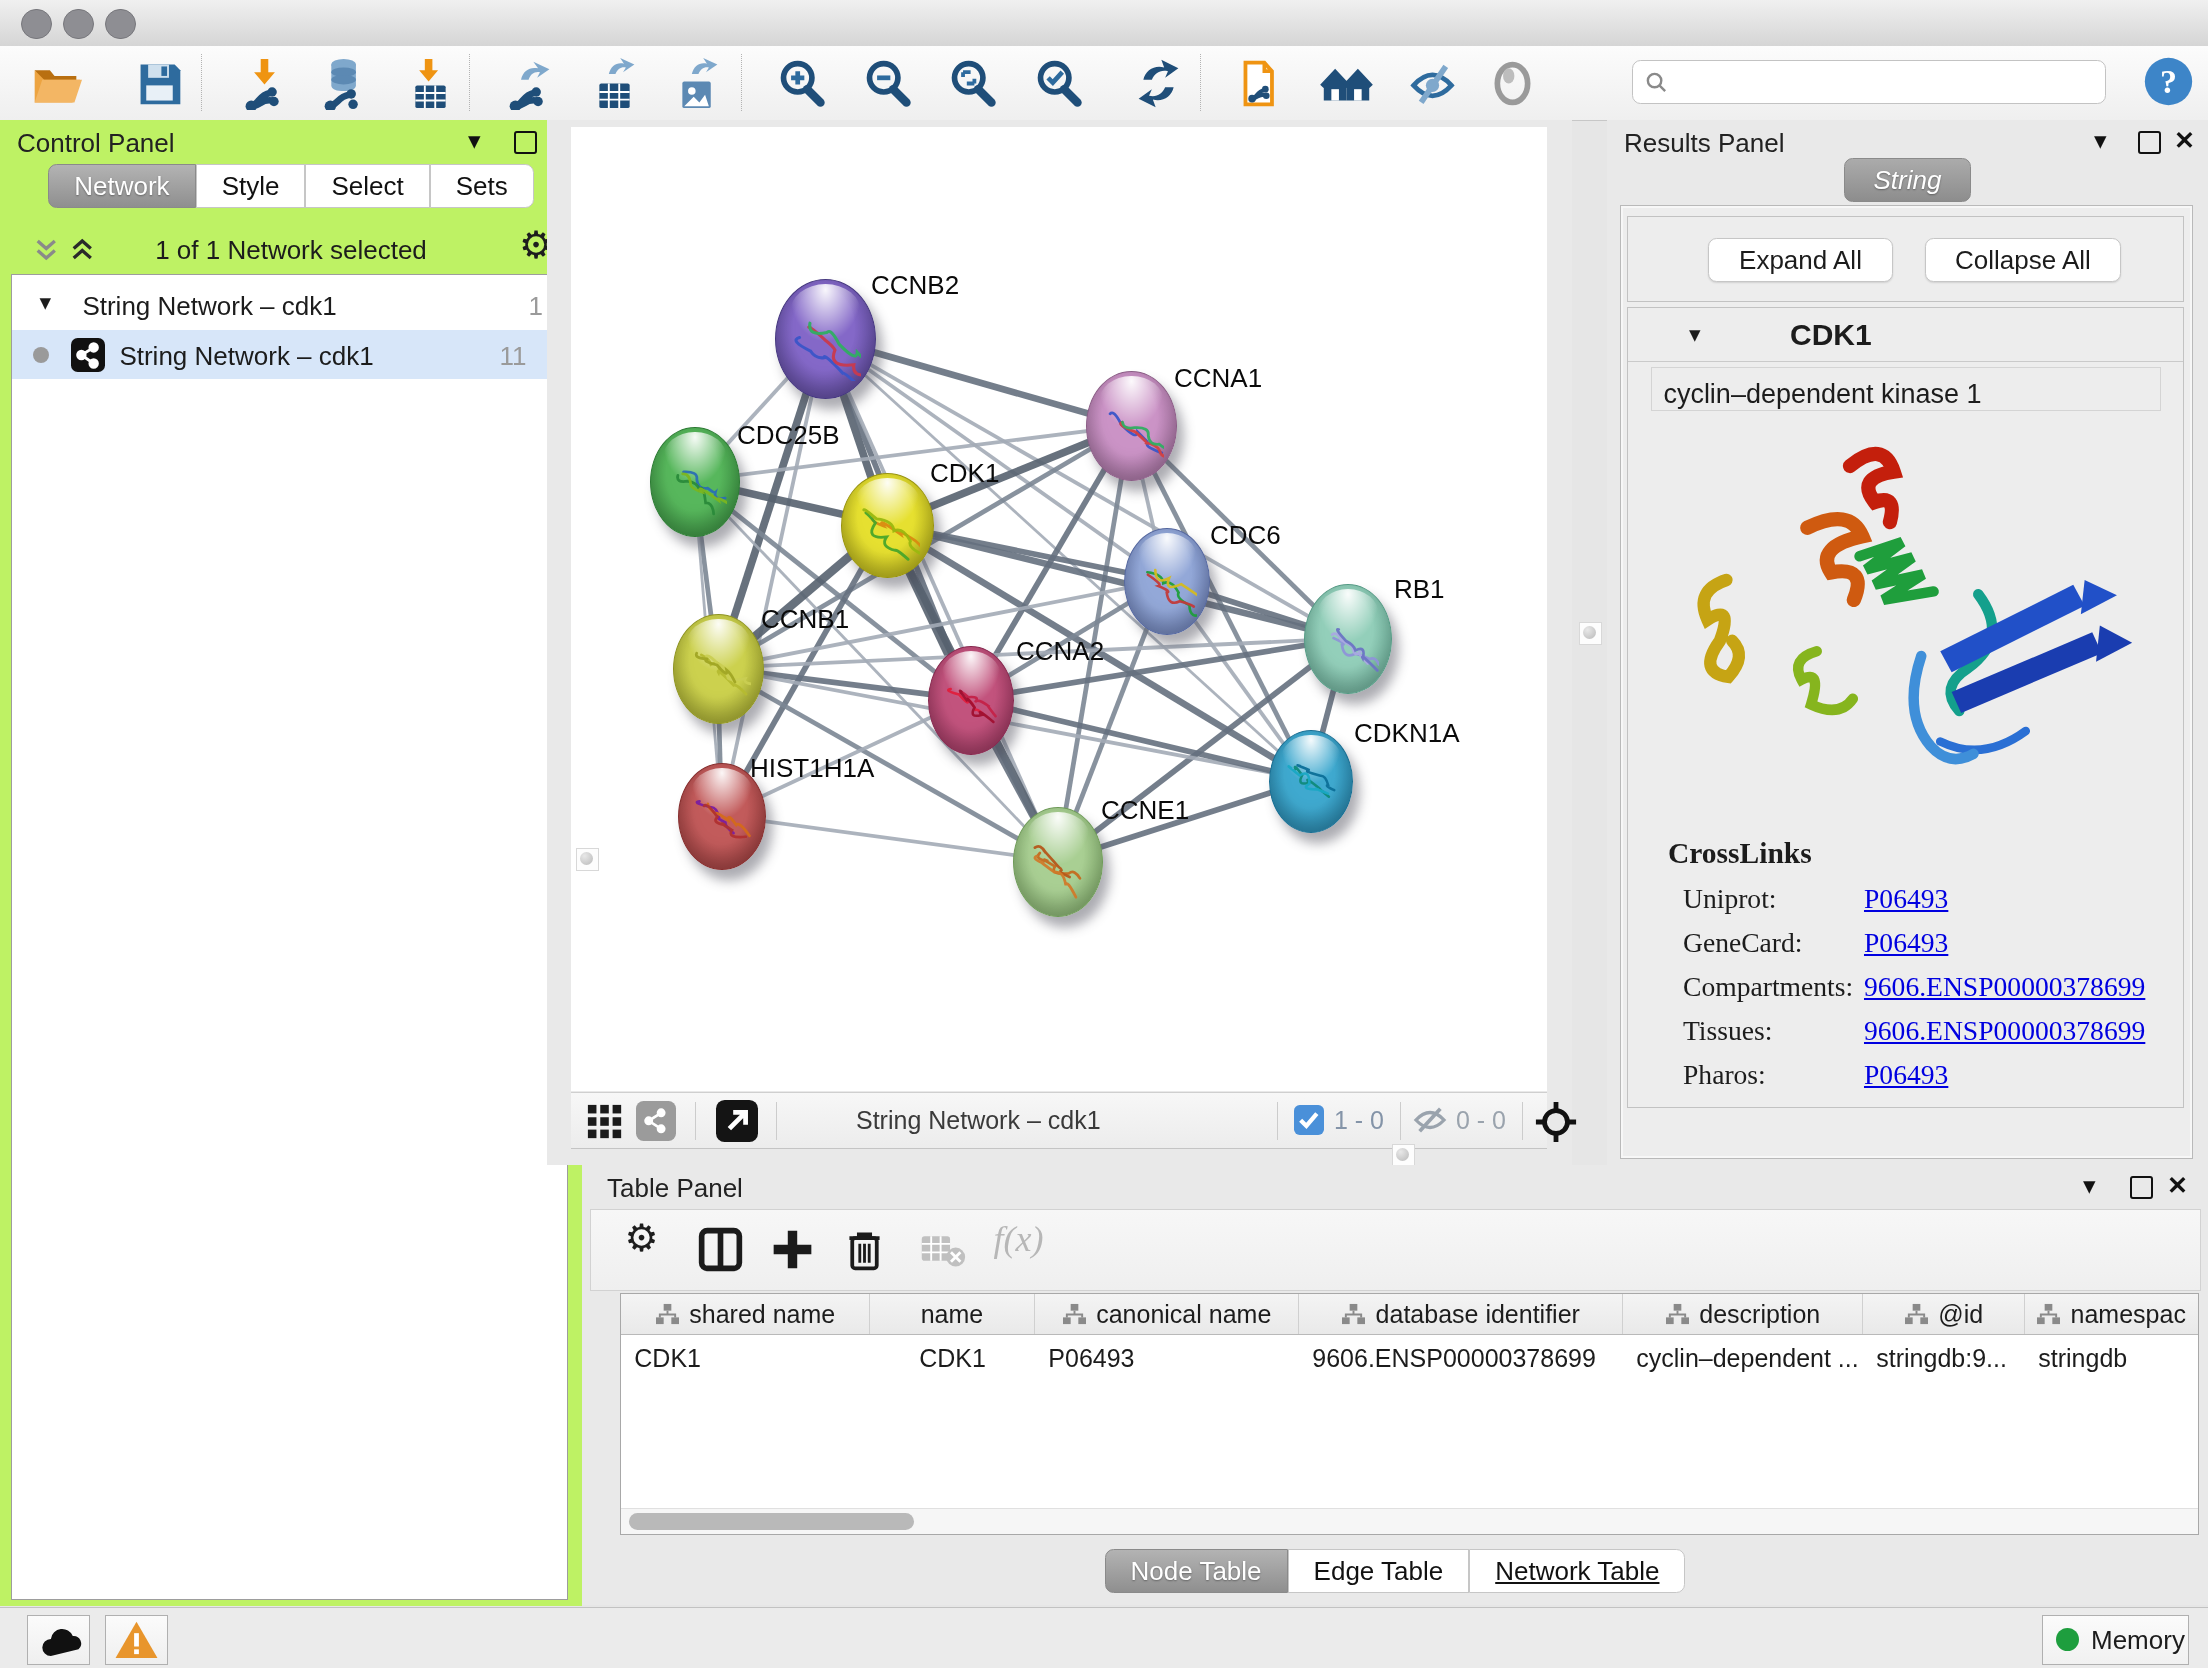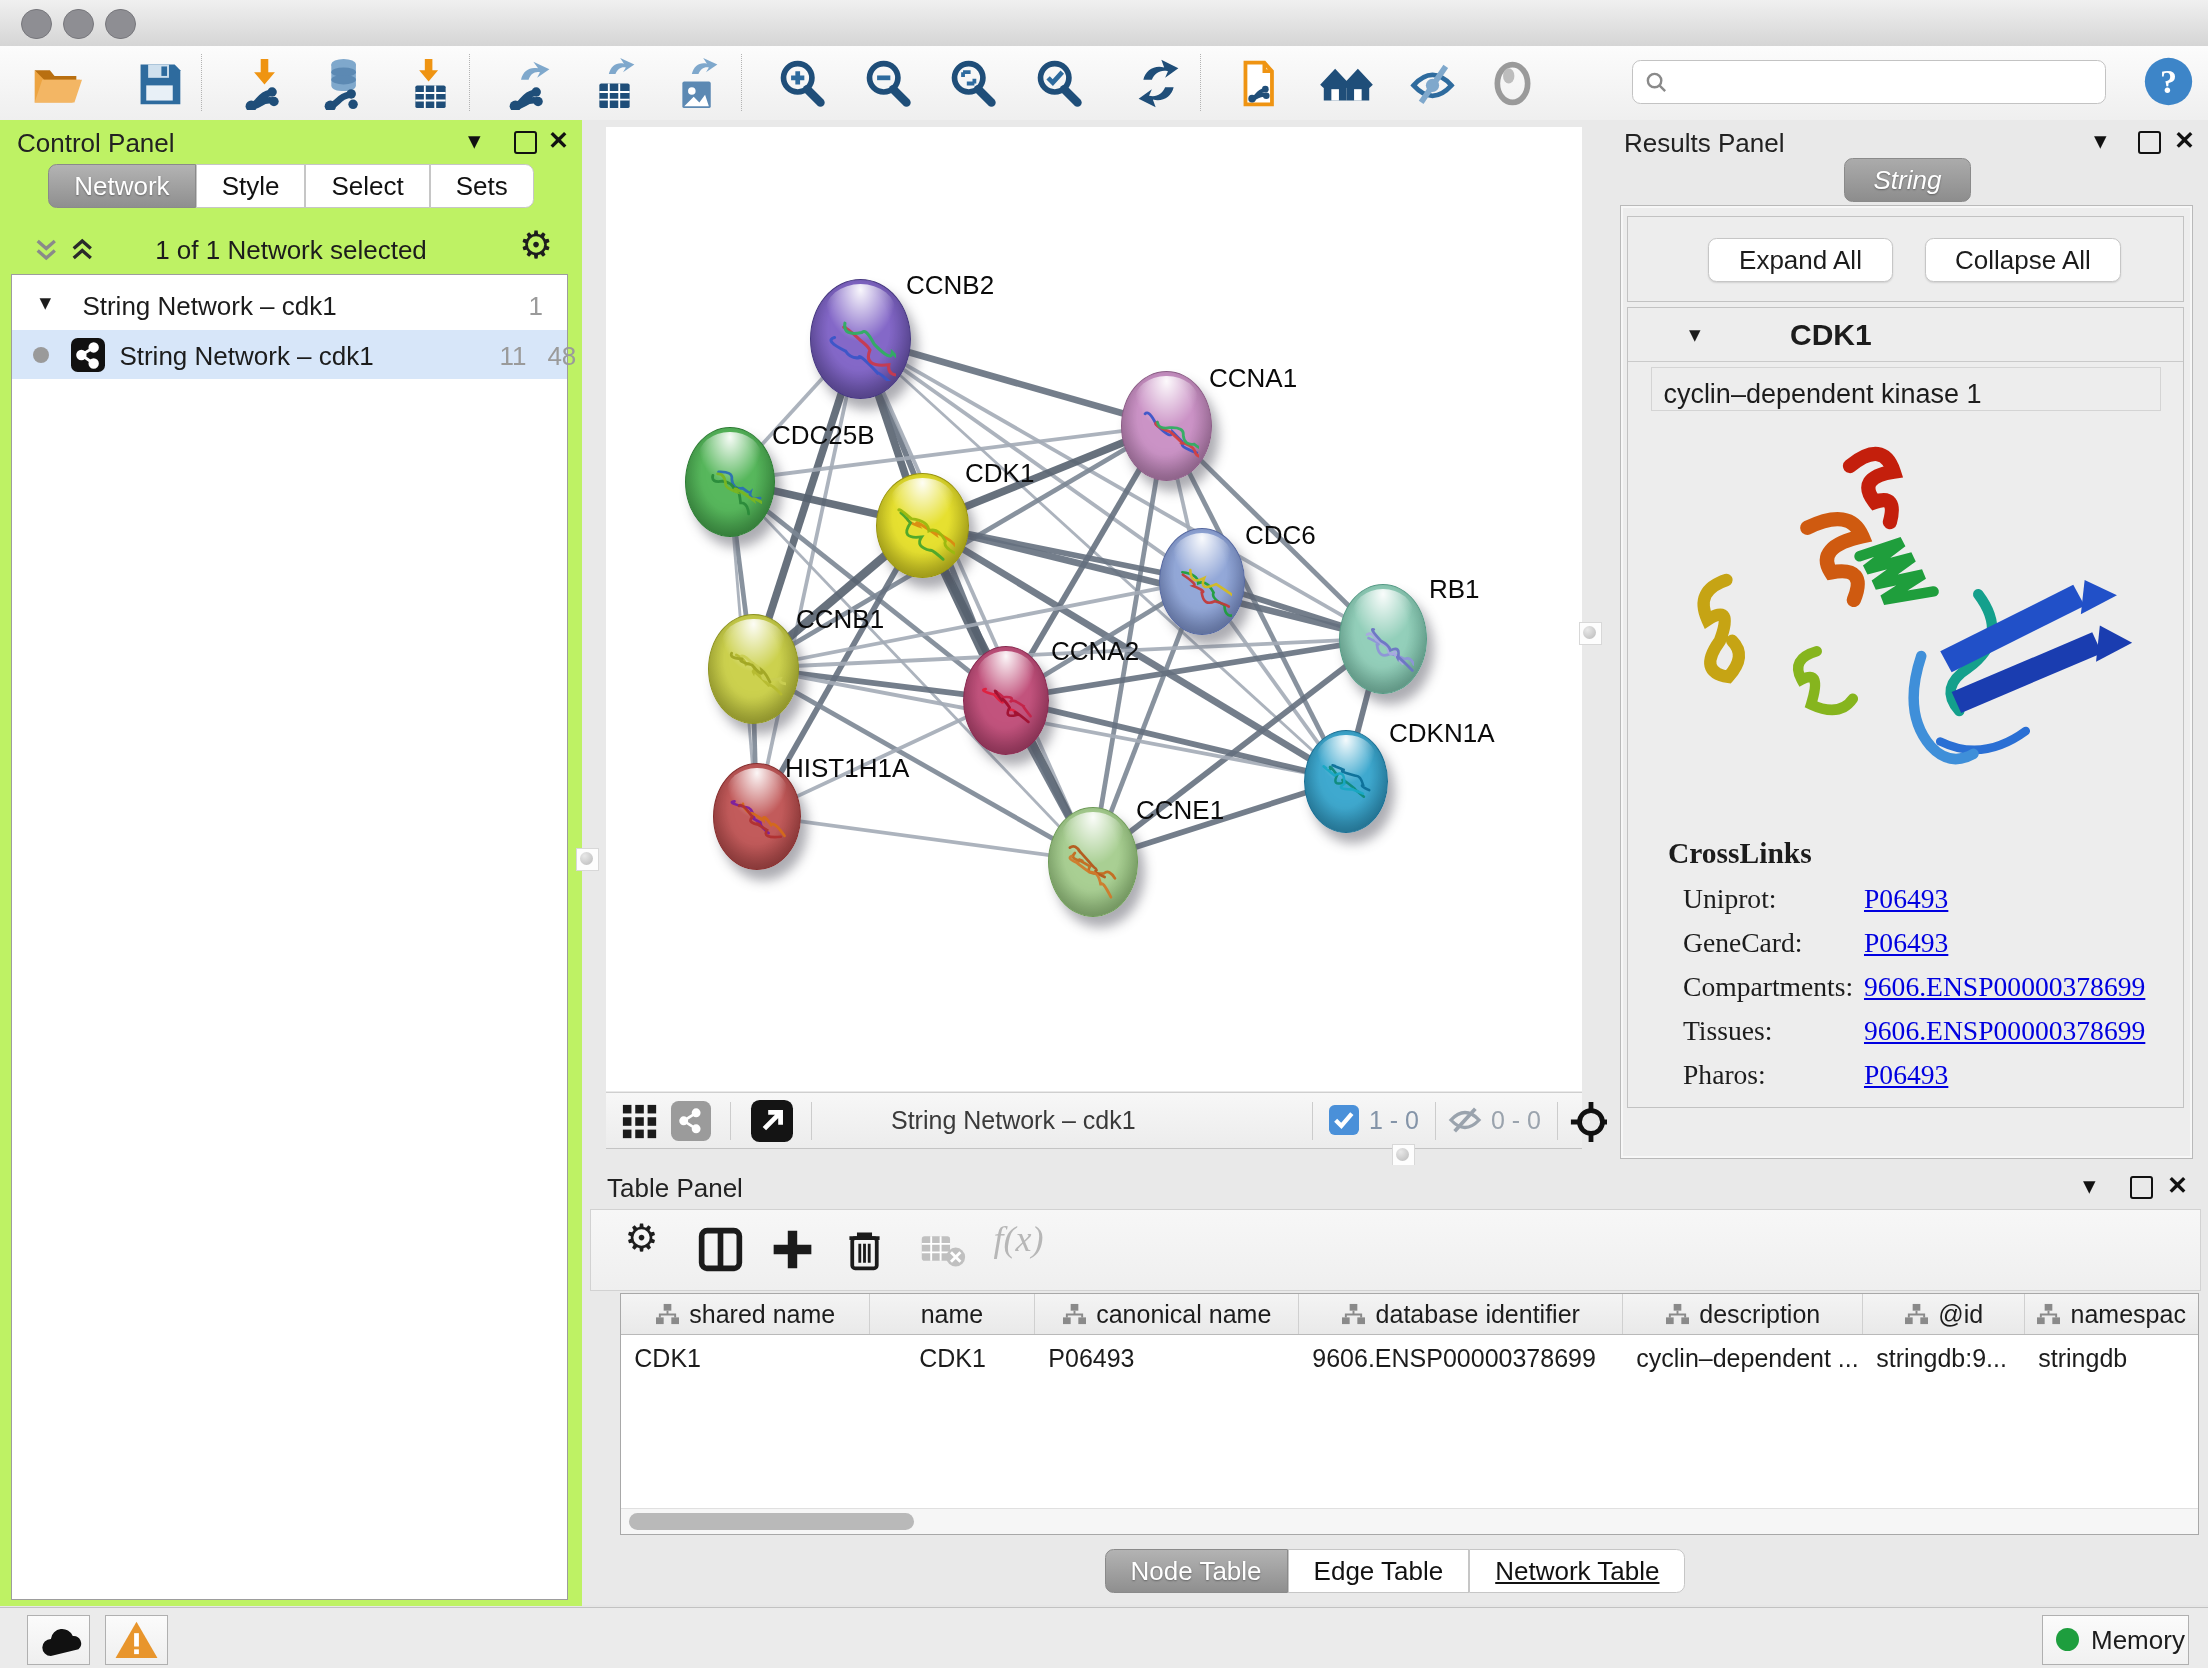--- a/index.html
+++ b/index.html
@@ -37,21 +37,21 @@
   #cp-status{position:absolute;left:0;top:107px;width:582px;height:44px;}
   #cp-status .txt{position:absolute;left:0;top:7.6px;width:582px;text-align:center;font-size:26px;}
   #cp-tree{position:absolute;left:11.4px;top:154px;width:555px;height:1324px;background:#fff;
     border:1.9px solid #9d9d9d;}
   .tree-row{position:absolute;left:0;width:100%;height:49px;font-size:26px;}
   .tree-row .lbl{position:absolute;top:10.5px;}
   .tree-row .num{position:absolute;top:10.5px;color:#9a9a9a;}
   #tree-row2{background:#d7e6f9;}
   .share-badge{position:absolute;width:34px;height:34px;background:#111;border-radius:6.7px;}
   
-  #network-area{left:582px;top:120px;width:1025px;height:1045px;background:#e9e9e9;}
+  #network-area{left:547px;top:120px;width:1025px;height:1045px;background:#e9e9e9;}
   #net-canvas{position:absolute;left:24px;top:6.7px;width:976px;height:964px;background:#fff;}
   #edge-svg{position:absolute;left:0;top:0;}
   .node{position:absolute;border-radius:50%;}
   .node .hl{position:absolute;left:14%;top:4%;width:72%;height:48%;border-radius:50%;
     background:radial-gradient(ellipse at 50% 10%,rgba(255,255,255,.95),rgba(255,255,255,0) 72%);}
   .node-label{position:absolute;font-size:26px;color:#0a0a0a;white-space:nowrap;}
   #net-toolbar{position:absolute;left:24px;top:972px;width:976px;height:55px;
     background:linear-gradient(#f7f7f7,#ececec);border-top:1px solid #cfcfcf;border-bottom:1px solid #c4c4c4;}
   .nt-sep{position:absolute;top:8.6px;height:38px;border-left:1px solid #cccccc;}
   .nt-txt{position:absolute;top:13.3px;font-size:25px;color:#3a3a3a;}

